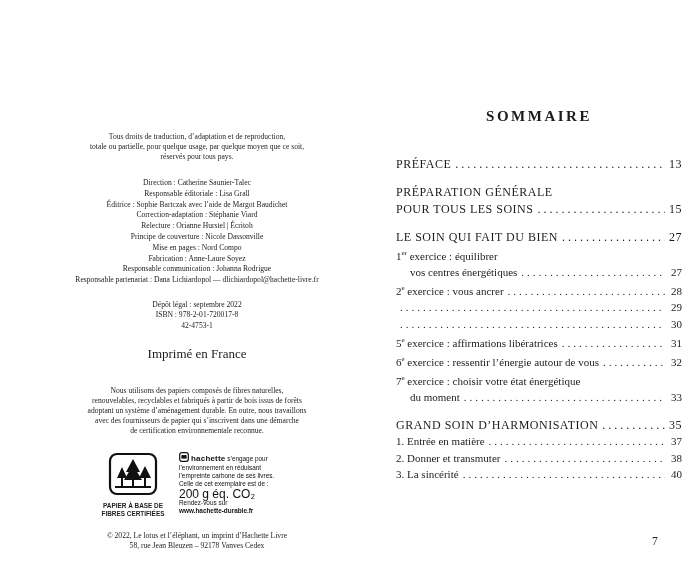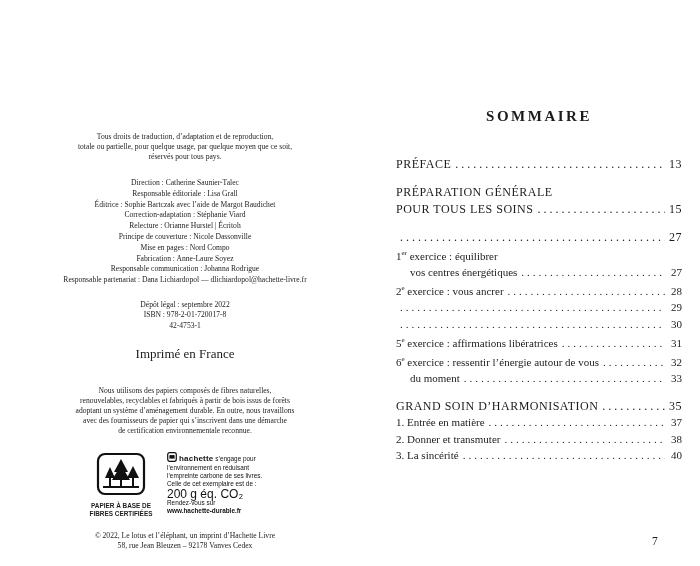--- a/index.html
+++ b/index.html
@@ -4,21 +4,21 @@
 <style>
   html,body { margin:0; padding:0; background:#e8e8e8; }
   .book {
     position:relative; width:700px; height:566px; background:#ffffff;
     font-family:"Liberation Serif", serif; color:#1c1c1c; overflow:hidden;
     margin:0 auto;
   }
 
   
   .page-left {
-    position:absolute; top:0; left:28px; width:314px; text-align:center;
+    position:absolute; top:0; left:40px; width:314px; text-align:center;
   }
   .page-left .block { white-space:pre-line; }
   .rights    { margin-top:132px; font-size:7.6px; line-height:10px; }
   .credits   { margin-top:16px;  font-size:7.6px; line-height:10.8px; }
   .legal     { margin-top:14px;  font-size:7.6px; line-height:10.5px; }
   .printed   { margin-top:15px;  font-size:13px; }
   .papernote { margin-top:24px;  font-size:7.6px; line-height:10px; }
 
   .logo-row {
     margin-top:16px; display:flex; justify-content:center; align-items:flex-start;
@@ -147,20 +147,21 @@
         <div class="entry heading">
           <div class=""><span class="txt">PRÉPARATION GÉNÉRALE</span></div>
           <div class="line-flex">
             <span class="txt">POUR TOUS LES SOINS</span>
             <span class="leader">..........................................................................................</span>
             <span class="pagenum">15</span>
           </div>
         </div>
         <div class="entry heading">
           <div class="line-flex">
+            <span class="txt">LE SOIN QUI FAIT DU BIEN</span>
             <span class="leader">..........................................................................................</span>
             <span class="pagenum">27</span>
           </div>
         </div>
         <div class="entry item">
           <div class=""><span class="txt">1<sup>er</sup> exercice : équilibrer</span></div>
           <div class="line-flex indent">
             <span class="txt">vos centres énergétiques</span>
             <span class="leader">..........................................................................................</span>
             <span class="pagenum">27</span>
@@ -193,20 +194,21 @@
           </div>
         </div>
         <div class="entry item">
           <div class="line-flex">
             <span class="txt">6<sup>e</sup> exercice : ressentir l’énergie autour de vous</span>
             <span class="leader">..........................................................................................</span>
             <span class="pagenum">32</span>
           </div>
         </div>
         <div class="entry item">
+          <div class=""><span class="txt">7<sup>e</sup> exercice : choisir votre état énergétique</span></div>
           <div class="line-flex indent">
             <span class="txt">du moment</span>
             <span class="leader">..........................................................................................</span>
             <span class="pagenum">33</span>
           </div>
         </div>
         <div class="entry heading">
           <div class="line-flex">
             <span class="txt">GRAND SOIN D’HARMONISATION</span>
             <span class="leader">..........................................................................................</span>

